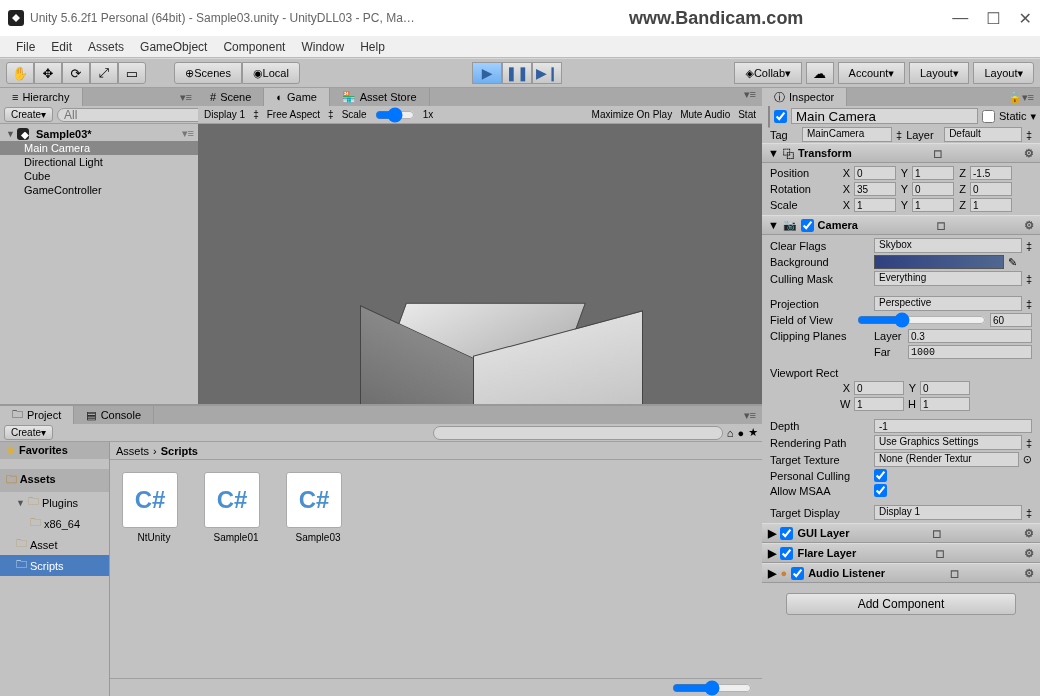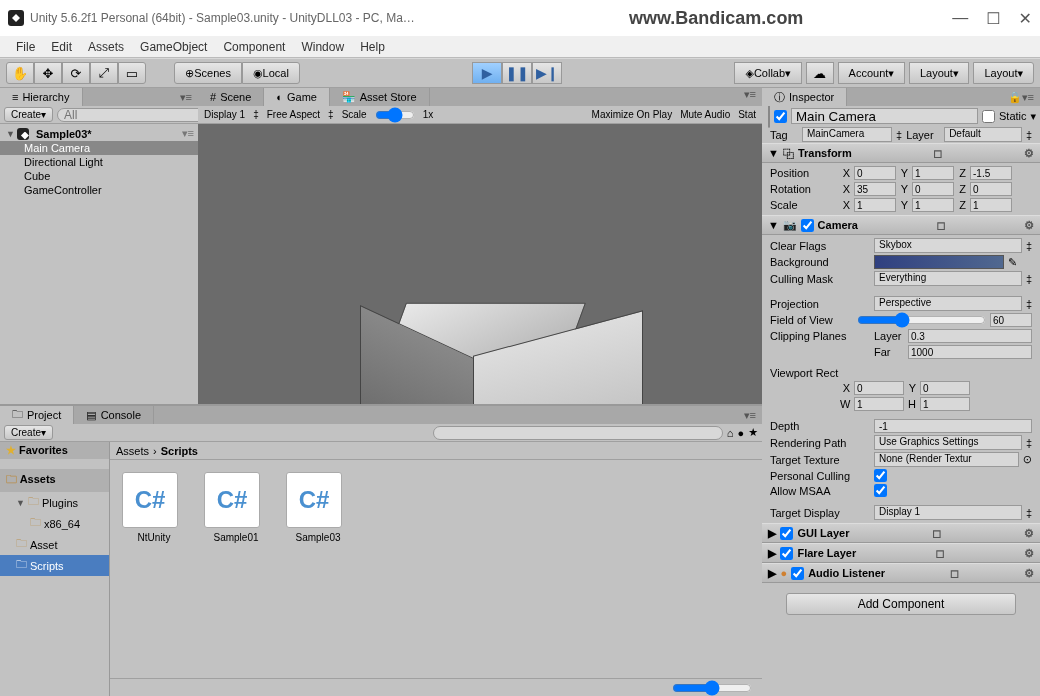--- a/index.html
+++ b/index.html
@@ -298,21 +298,21 @@
             <input class="num-field" value="60" style="">
           </div>
         <div class="insp-row">
             <label>Clipping Planes</label>
             <span style="width:30px">Layer</span>
             <input class="num-field" style="flex: 1 1 0%;" value="0.3">
           </div>
         <div class="insp-row">
             <label></label>
             <span style="width:30px">Far</span>
-            <input class="num-field" style="flex: 1 1 0%;" value="1000">
+            <input class="num-field" style="flex: 1 1 0%; font-family: Liberation Mono, monospace;" value="1000">
           </div>
         <div style="height:6px"></div>
         <div class="insp-row">
             <label>Viewport Rect</label>
           </div>
         <div class="vec-row">
             <span class="lbl"></span>
             <span class="axis">X</span>
             <input class="num-field" style="width: 50px;" value="0">
             <span class="axis">Y</span>

